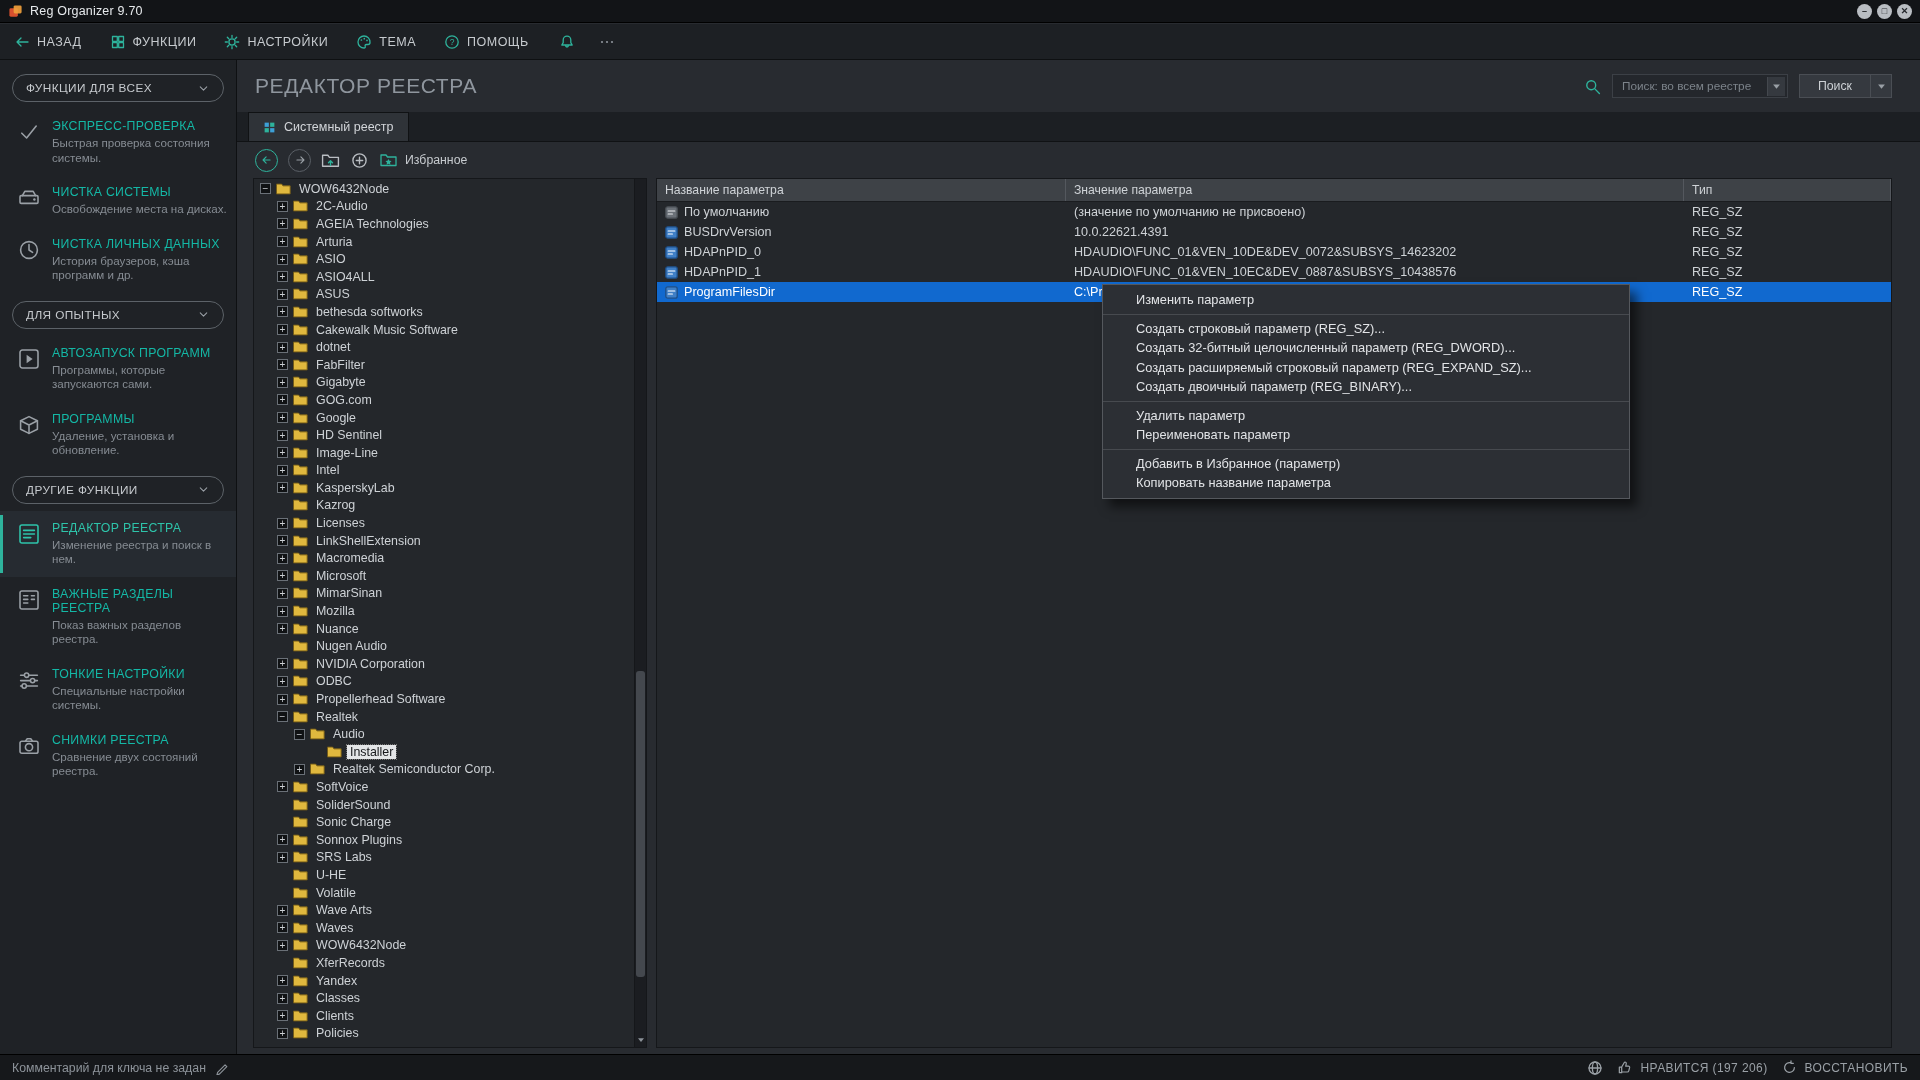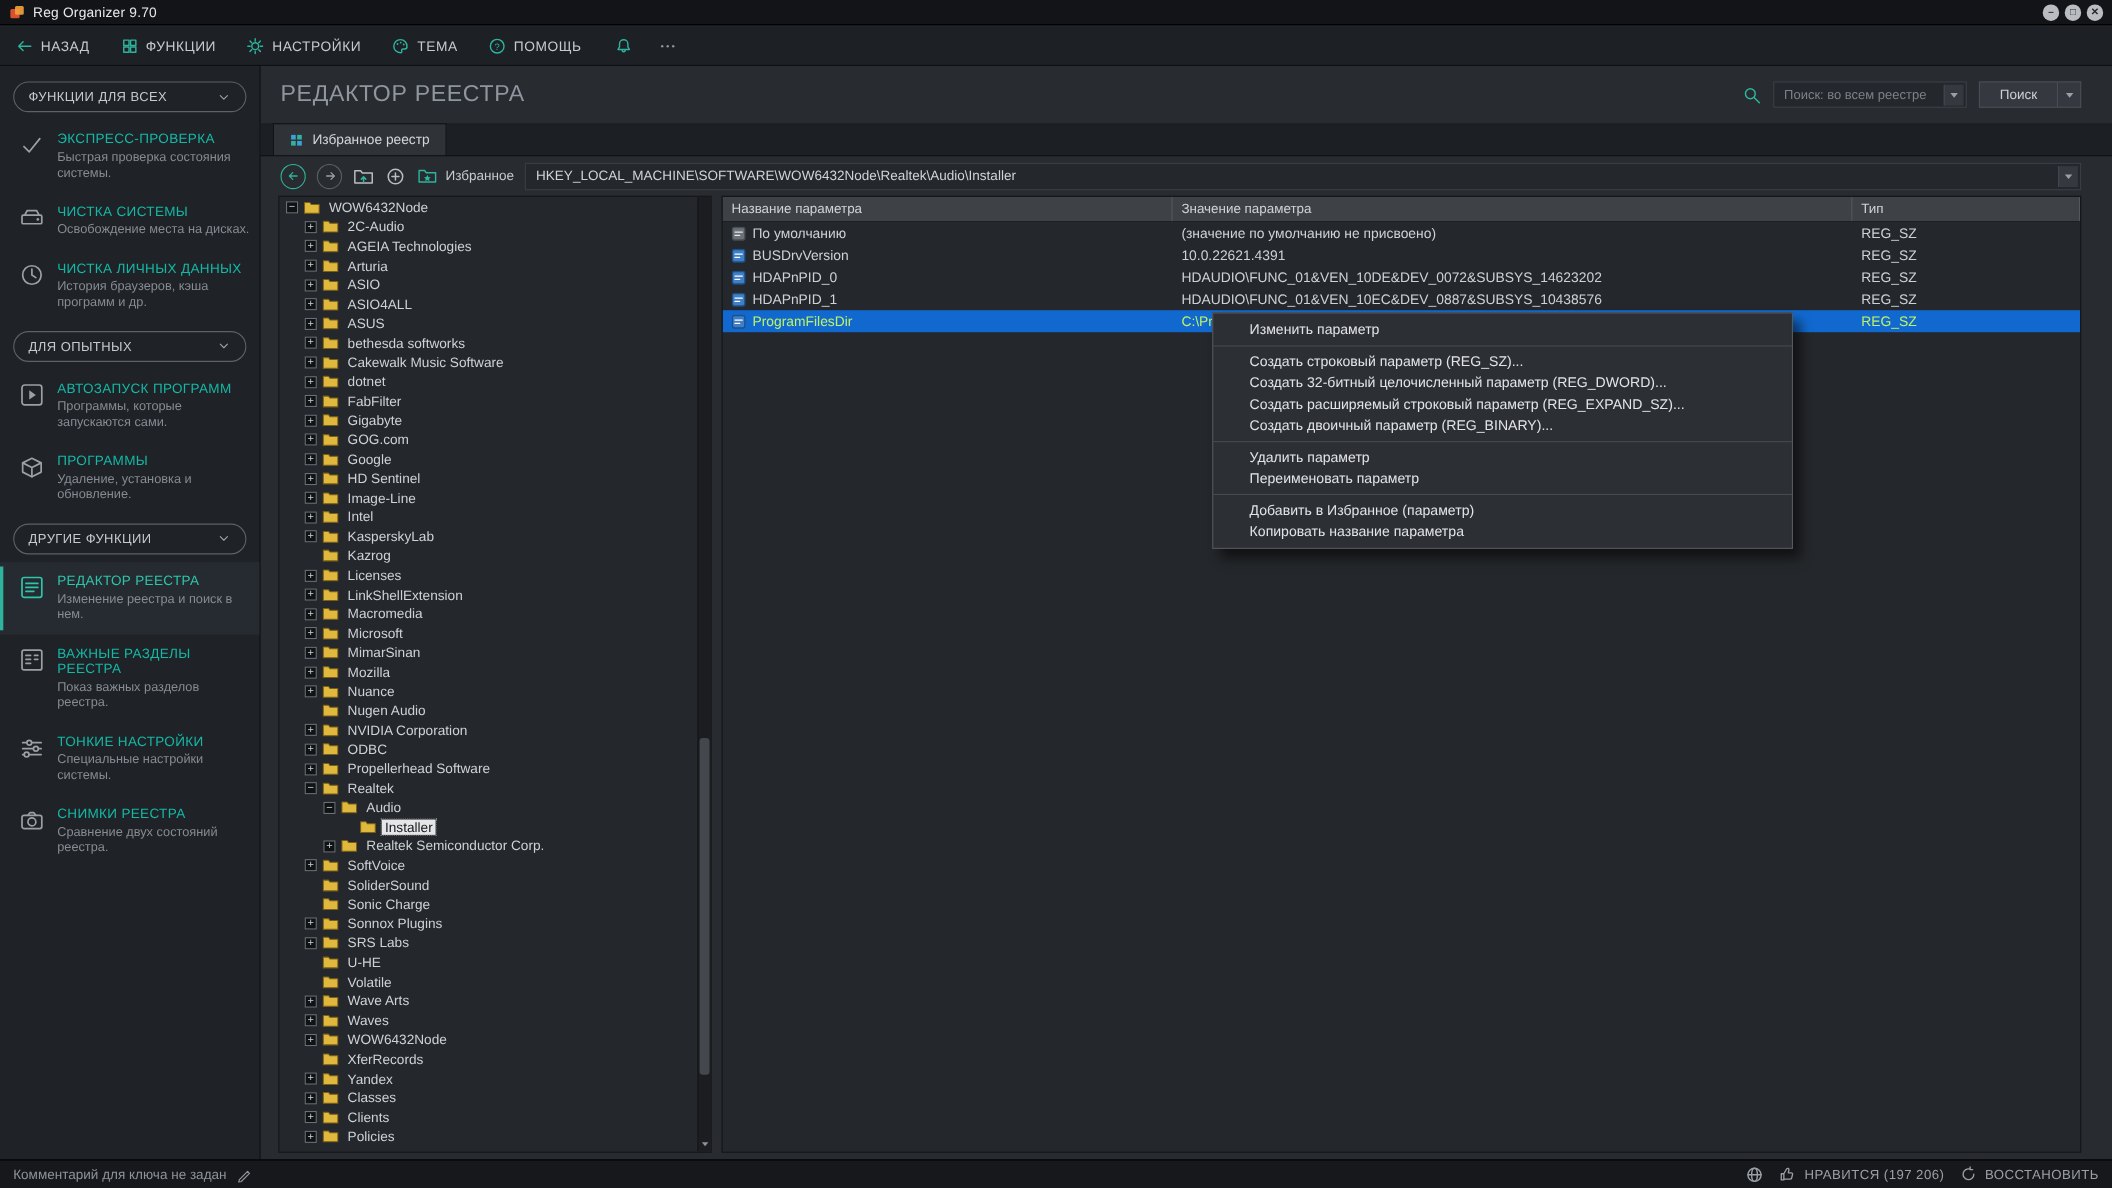--- a/index.html
+++ b/index.html
@@ -91,21 +91,21 @@
   .tree-scroll{position:absolute;top:0;right:0;bottom:0;width:12px;background:#1b1d21;border-left:1px solid #15171a;box-sizing:border-box}
   .tree-thumb{position:absolute;left:1px;right:1px;top:492px;height:306px;background:#44484e;border-radius:3px;cursor:grab}
   .scroll-down{position:absolute;bottom:1px;left:0;right:0;height:13px;color:#8d939a;display:flex;align-items:center;justify-content:center;cursor:pointer}
   .scroll-down .icon{width:8px;height:8px}
 
   
   .table-panel{position:absolute;left:419px;top:118px;right:28px;bottom:6px;background:#24272b;border:1px solid #15171a;box-sizing:border-box;overflow:hidden}
   .vt-header{display:flex;height:22px;background:#3e4247;border-bottom:1px solid #1a1c1f}
   .vt-h{font-size:12.2px;color:#cfd3d7;padding:0 8px;line-height:22px;border-right:1px solid #54585e;box-sizing:border-box;cursor:pointer;white-space:nowrap;overflow:hidden}
   .vt-row{display:flex;height:20px;align-items:center;font-size:12.6px;color:#ced2d6;cursor:pointer}
-  .vt-row.selected{background:#1169cf;color:#bef264}
+  .vt-row.selected{background:#1169cf;color:#ffffff}
   .vt-cell{padding:0 8px;box-sizing:border-box;white-space:nowrap;overflow:hidden}
   .vt-name{width:409px;display:flex;align-items:center;gap:6px}
   .vt-value{width:618px}
   .vt-type{flex:1}
   .vt-row .icon{width:13px;height:13px;flex:none}
 
   
   .context-menu{position:absolute;left:1102px;top:284px;width:528px;background:#2c2f34;border:1px solid #55585d;box-shadow:7px 8px 10px rgba(0,0,0,.55);padding:5px 0;box-sizing:border-box;z-index:50}
   .menu-item{height:19.5px;line-height:19.5px;padding:0 22px 0 33px;font-size:12.8px;color:#e2e4e7;cursor:pointer;white-space:nowrap}
   .menu-sep{height:1px;background:#474a4f;margin:4px 0}
@@ -374,21 +374,21 @@
   <div class="tabbar">
     <div class="tab">
       <span class="icon">
           <svg viewBox="0 0 16 16">
             <rect x="2" y="2" width="5.2" height="5.2" fill="#3da0d6" stroke="none"></rect>
             <rect x="8.8" y="2" width="5.2" height="5.2" fill="#2eb39c" stroke="none"></rect>
             <rect x="2" y="8.8" width="5.2" height="5.2" fill="#2eb39c" stroke="none"></rect>
             <rect x="8.8" y="8.8" width="5.2" height="5.2" fill="#3da0d6" stroke="none"></rect>
           </svg>
         </span>
-      <span>Избранное реестр</span>
+      <span>Системный реестр</span>
     </div>
   </div>
 
   <div class="addressbar">
     <div class="nav-circle teal">
         <span class="icon">
           <svg viewBox="0 0 16 16">
             <path d="M11.5 8h-7M7 4.5 3.5 8 7 11.5"></path>
           </svg>
         </span>
@@ -413,30 +413,20 @@
         </svg>
       </span>
     <div class="fav">
       <span class="icon">
           <svg viewBox="0 0 18 16">
             <path d="M1.5 3h5L8 5h8.5v8.5h-15z"></path>
             <path d="M9 6.9l.95 1.9 2.1.3-1.5 1.5.35 2.1L9 11.7l-1.9 1 .35-2.1-1.5-1.5 2.1-.3z" fill="currentColor" stroke="none"></path>
           </svg>
         </span>
       <span class="fav-label">Избранное</span>
-    </div>
-    <div class="addr-combo">
-      <span class="addr-text">HKEY_LOCAL_MACHINE\SOFTWARE\WOW6432Node\Realtek\Audio\Installer</span>
-      <span class="arrow-btn">
-          <span class="icon sm">
-            <svg viewBox="0 0 8 8">
-              <path d="M1 2.3h6L4 6z" fill="currentColor" stroke="none"></path>
-            </svg>
-          </span>
-        </span>
     </div>
   </div>
 
   <div class="tree-panel">
     <div class="tree-inner">
         <div class="tree-row" style="padding-left:6px">
           <span class="expander">−</span>
           <span class="icon folder">
             <svg viewBox="0 0 16 13">
               <path d="M.8 1.2h5.2l1.4 1.9h7.8v8.7H.8z" fill="#e0b83e" stroke="#7a5f17" stroke-width="1"></path>

